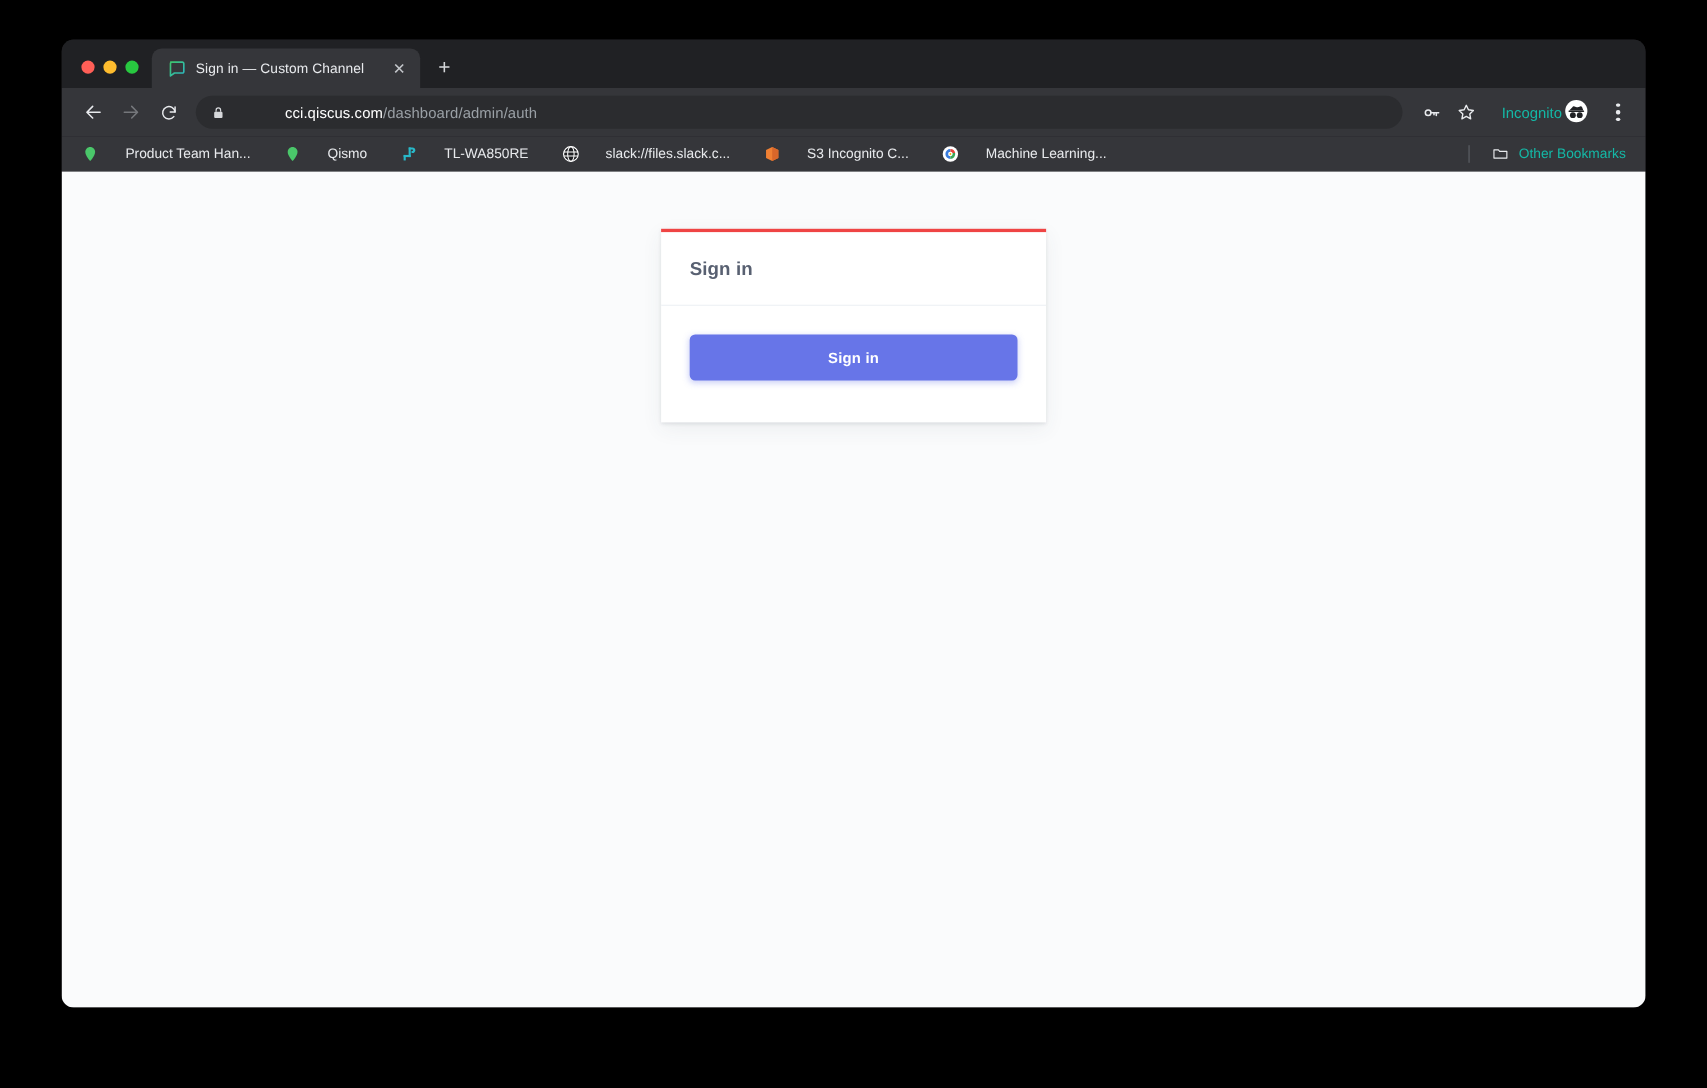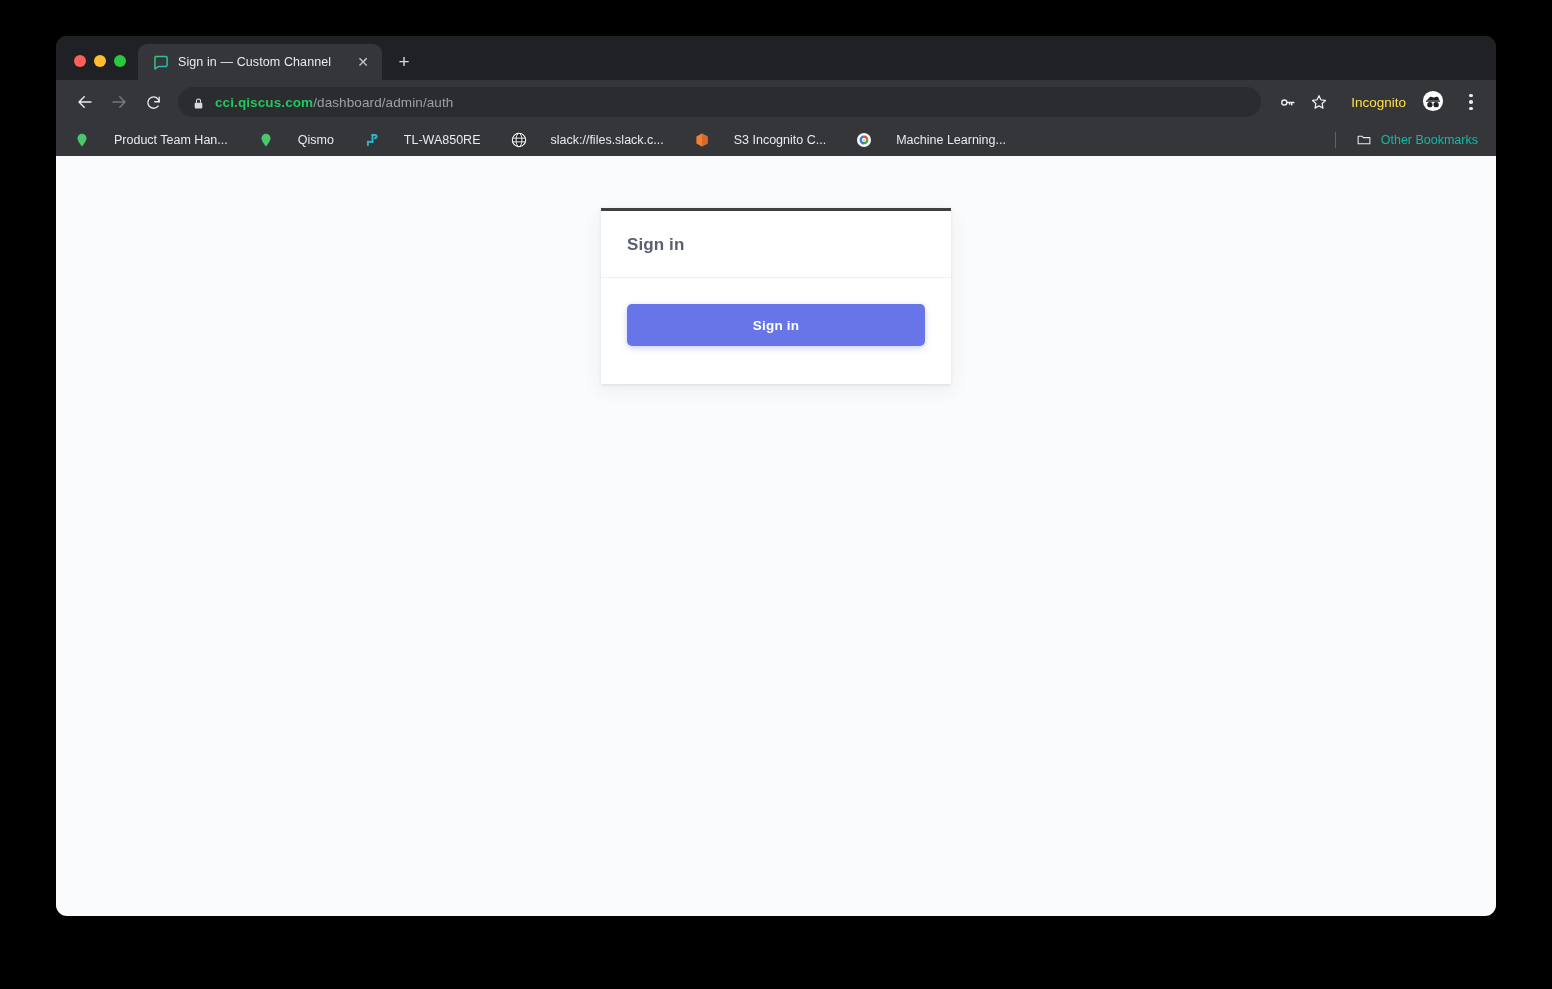--- a/index.html
+++ b/index.html
@@ -97,30 +97,30 @@
     display: flex; align-items: center;
     padding: 0 14px;
     gap: 10px;
     min-width: 0;
   }
   .lock { width: 13px; height: 13px; flex: 0 0 13px; }
   .url {
     font-size: 13.5px; white-space: nowrap; overflow: hidden;
     text-overflow: ellipsis; color: #9aa0a6; letter-spacing: .1px;
   }
-  .url b { color: #22c55e; font-weight: 700; }
+  .url b { color: #ffffff; font-weight: 400; margin-left: 44px; }
   .tool-icon {
     width: 28px; height: 28px; flex: 0 0 28px;
     display: flex; align-items: center; justify-content: center;
     color: #e8eaed; border-radius: 50%;
   }
   .incognito-chip {
-    display: flex; align-items: center; gap: 16px;
+    display: flex; align-items: center; gap: 2px;
     margin-left: 10px; padding: 0 4px;
-    color: #fde047; font-size: 13.5px;
+    color: #14b8a6; font-size: 13.5px;
   }
   .menu-dots {
     width: 26px; height: 28px; margin-left: 6px;
     display: flex; flex-direction: column; align-items: center;
     justify-content: center; gap: 3px;
   }
   .menu-dots i { width: 3.5px; height: 3.5px; border-radius: 50%; background: #e8eaed; display: block; }
 
   
   .bookmarks {
@@ -151,21 +151,21 @@
     height: calc(880px - 44px - 44px - 32px);
     background: #fafbfc;
     overflow: hidden;
     display: flex; justify-content: center;
   }
 
   .card {
     width: 350px;
     margin-top: 52px;
     background: #ffffff;
-    border-top: 3px solid #404040;
+    border-top: 3px solid #ef4444;
     box-shadow: 0 1px 3px rgba(60,64,80,0.12), 0 6px 18px rgba(60,64,80,0.07);
     height: fit-content;
   }
   .card-header {
     padding: 24px 26px 22px 26px;
     border-bottom: 1px solid #edf0f4;
   }
   .card-title {
     font-size: 17px; font-weight: 700; color: #586071; letter-spacing: .1px;
   }

